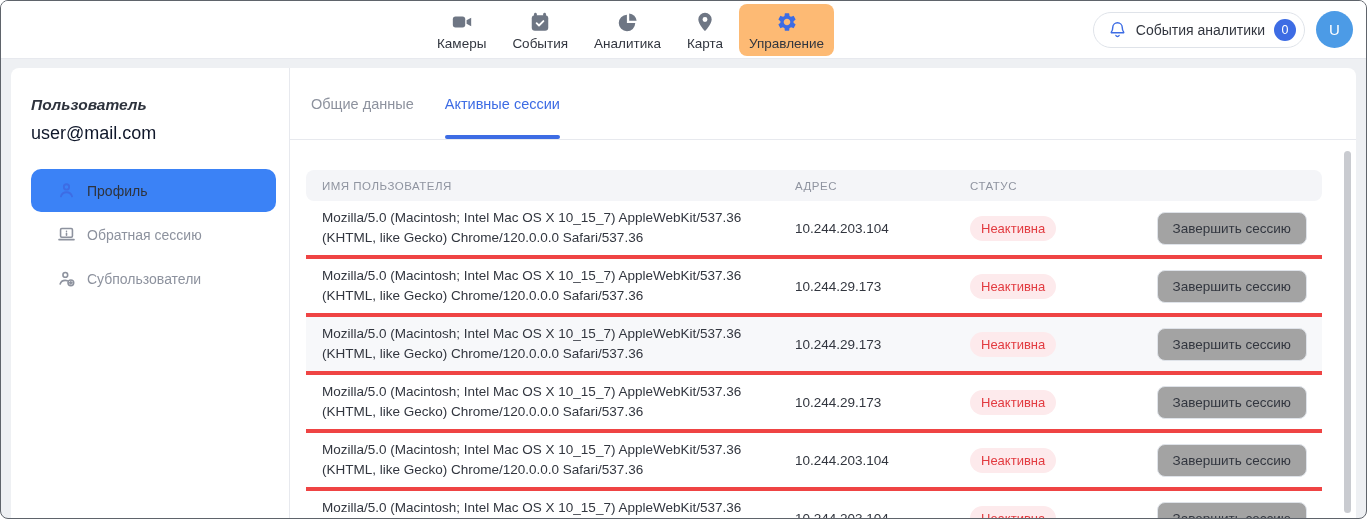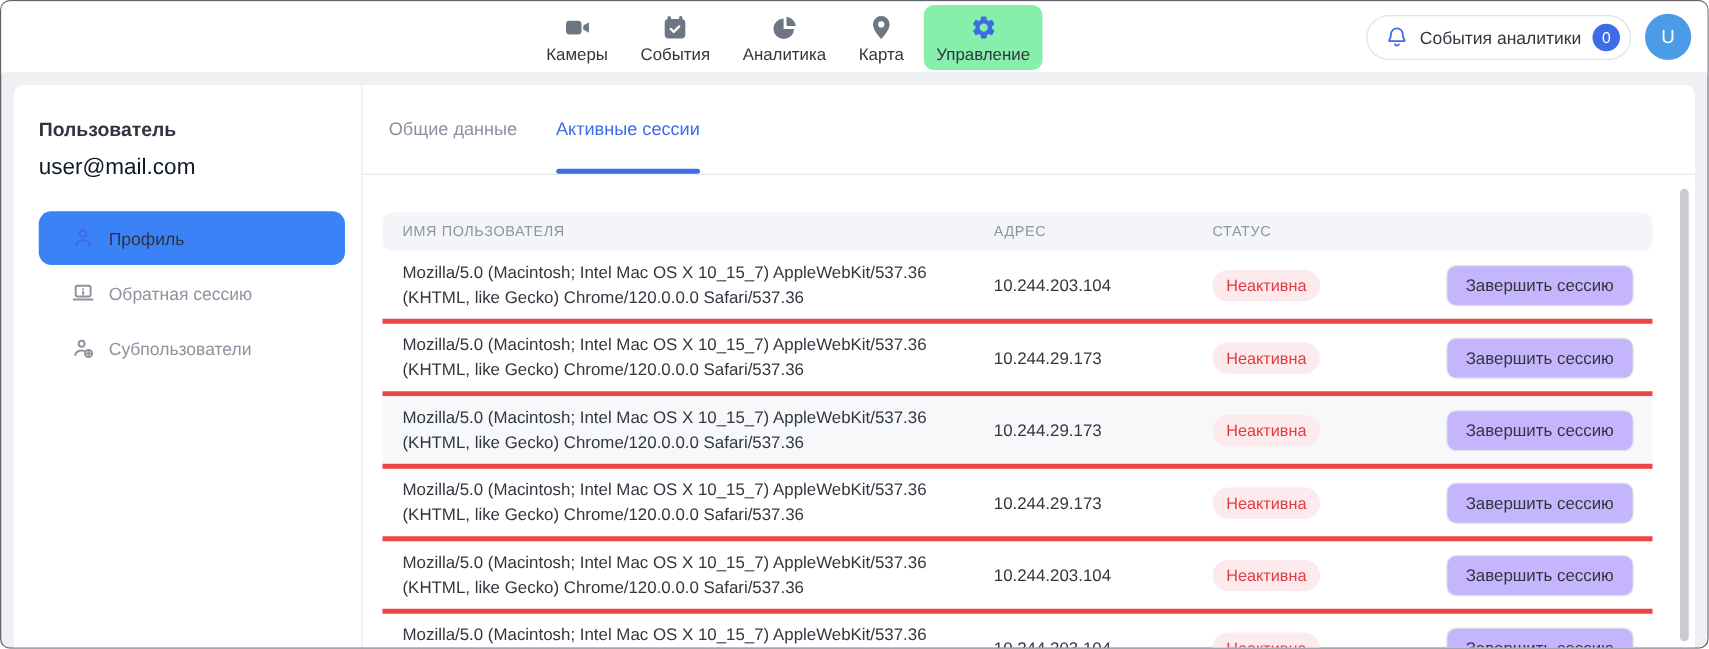--- a/index.html
+++ b/index.html
@@ -6,38 +6,38 @@
     --accent:#3d6ce4; --avatar-blue:#4c9be6; --status-red:#e23b40; --status-bg:#fdeaec;
   }
   html,body{margin:0;padding:0;background:#fff;}
   .window{position:relative;width:1367px;height:519px;box-sizing:border-box;
     border:1px solid #5f646b;border-radius:8px;background:#eef0f3;overflow:hidden;
     font-family:"Liberation Sans",sans-serif;}
   
   .topbar{position:absolute;top:0;left:0;right:0;height:57px;background:#fff;border-bottom:1px solid #e7e9ee;}
   .top-nav{position:absolute;left:426px;top:3px;display:flex;gap:6px;}
   .nav-item{display:flex;flex-direction:column;align-items:center;gap:3px;padding:7px 10px 5px;border-radius:8px;cursor:pointer;}
-  .nav-item.active{background:#86efac;}
+  .nav-item.active{background:#fdba74;}
   .nav-icon{width:22px;height:22px;color:#6e7684;}
   .nav-icon svg{width:100%;height:100%;display:block;}
   .nav-item.active .nav-icon{color:var(--accent);}
   .nav-label{font-size:13.5px;color:#32363f;white-space:nowrap;}
   .top-right{position:absolute;right:13px;top:10px;display:flex;align-items:center;gap:11px;}
   .events-btn{display:flex;align-items:center;gap:9px;height:36px;padding:0 8px 0 14px;
     border:1px solid #dfe3e9;border-radius:18px;background:#fff;font-size:14px;color:#32363f;cursor:pointer;font-family:inherit;text-align:right;}
   .bell{width:19px;height:19px;color:var(--accent);}
   .bell svg{width:100%;height:100%;display:block;}
   .badge{min-width:22px;height:22px;border-radius:11px;background:var(--accent);color:#fff;
     font-size:12.5px;display:flex;align-items:center;justify-content:center;box-sizing:border-box;padding:0 6px;}
   .avatar{width:37px;height:37px;border-radius:50%;background:var(--avatar-blue);color:#fff;
     font-size:15px;display:flex;align-items:center;justify-content:center;cursor:pointer;}
   
   .card{position:absolute;left:10px;right:10px;top:67px;bottom:0;background:#fff;border-radius:8px 8px 0 0;display:flex;}
   .sidebar{width:279px;flex:0 0 auto;border-right:1px solid #e7e9ee;padding:28px 13px 0 20px;box-sizing:border-box;}
-  .sb-title{font-size:15.5px;font-weight:bold;color:#2e333d;}
+  .sb-title{font-size:15.5px;font-weight:bold;color:#2e333d;font-style:italic;}
   .sb-email{font-size:18px;color:#0f172a;margin-top:9px;}
   .sb-menu{margin-top:25px;}
   .sb-item{display:flex;align-items:center;height:43px;padding-left:26px;border-radius:10px;
     font-size:14px;color:#8d929e;cursor:pointer;margin-bottom:1px;box-sizing:border-box;}
   .sb-item.active{background:#3b82f6;color:#2e333d;}
   .sb-icon{width:19px;height:19px;margin-right:11px;color:#8d929e;flex:0 0 auto;}
   .sb-icon svg{width:100%;height:100%;display:block;}
   .sb-item.active .sb-icon{color:var(--accent);}
   
   .main{flex:1;position:relative;min-width:0;}
@@ -47,21 +47,21 @@
   .tab.active::after{content:"";position:absolute;left:0;right:0;bottom:0;height:4px;border-radius:3px;background:var(--accent);}
   .content{padding:30px 34px 0 16px;}
   .thead,.trow{display:grid;grid-template-columns:473px 175px 200px 1fr;align-items:center;}
   .thead{height:31px;background:#f4f5f8;border-radius:8px;color:#8f94a0;font-size:11.5px;letter-spacing:.5px;}
   .th,.td{padding-left:16px;}
   .trow{min-height:54px;border-bottom:4px solid #ef4444;font-size:13.5px;color:#32363f;box-sizing:border-box;}
   .trow.hl{background:#f7f8fa;}
   .td-ua{padding:7px 12px 7px 16px;line-height:20px;}
   .status{display:inline-block;padding:5px 11px;border-radius:13px;background:var(--status-bg);color:var(--status-red);font-size:13px;}
   .td-btn{justify-self:end;padding:0;margin-right:15px;}
-  .end-btn{height:33px;padding:0 15px;border:1px solid #dfe3e9;border-radius:8px;background:#c4b5fd;
+  .end-btn{height:33px;padding:0 15px;border:1px solid #dfe3e9;border-radius:8px;background:#a3a3a3;
     font-size:13.5px;color:#32363f;cursor:pointer;font-family:inherit;white-space:nowrap;}
   .vscroll{position:absolute;right:5px;top:83px;bottom:5px;width:7px;border-radius:4px;background:#c9cbd0;cursor:pointer;}
 </style>
 </head>
 <body>
 
 <div class="window">
 
   <header class="topbar">
     <nav class="top-nav">

